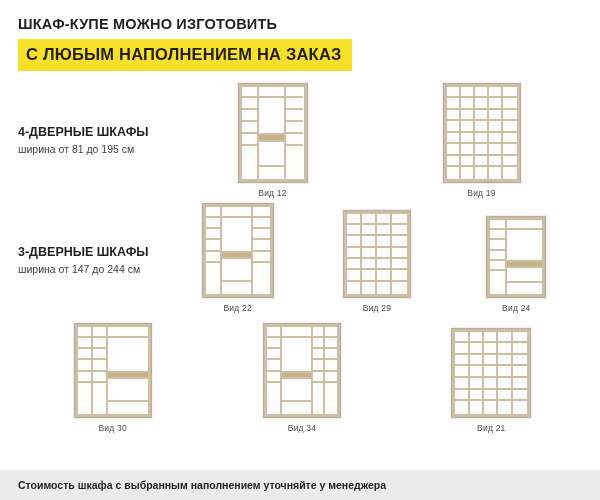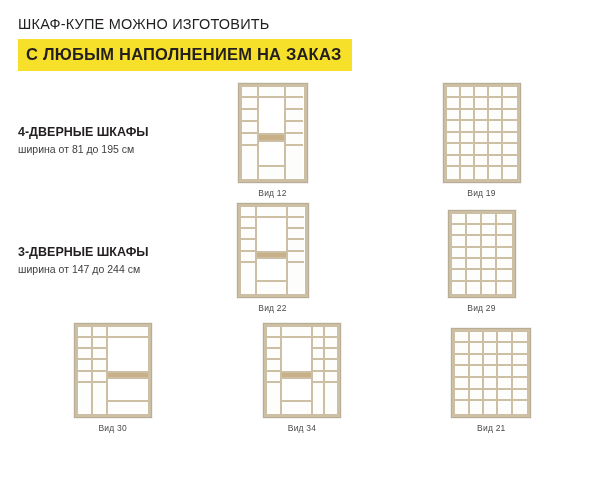--- a/index.html
+++ b/index.html
@@ -20,21 +20,21 @@
     height: 500px;
     box-sizing: border-box;
   }
 
   
   .header {
     padding: 16px 18px 0 18px;
   }
   .header-line1 {
     font-size: 14.5px;
-    font-weight: normal;
+    font-weight: bold;
     letter-spacing: 0.2px;
     color: #231f20;
     line-height: 1.2;
   }
   .header-line2-wrap {
     margin-top: 6px;
     display: inline-block;
     background: #f7e02a;
     padding: 6px 10px 7px 8px;
   }
@@ -350,20 +350,43 @@
                 <div class="cell" style="height:14.2%"></div>
                 <div class="cell" style="height:14.2%"></div>
                 <div class="cell" style="height:14.2%"></div>
                 <div class="cell" style="height:14.8%"></div>
               </div>
             </div>
           </div>
           <div class="caption">Вид 29</div>
         </div>
 
+        <div class="item">
+          <div class="ward" style="width:60px;height:82px;">
+            <div class="frame"></div>
+            <div class="grid">
+              <div class="col" style="width:33%;">
+                <div class="cell" style="height:14%"></div>
+                <div class="cell" style="height:14%"></div>
+                <div class="cell" style="height:14%"></div>
+                <div class="cell" style="height:14%"></div>
+                <div class="cell" style="height:14%"></div>
+                <div class="cell" style="height:30%"></div>
+              </div>
+              <div class="col" style="width:67%;">
+                <div class="cell" style="height:14%"></div>
+                <div class="cell open" style="height:44%"></div>
+                <div class="cell bar" style="height:8%"></div>
+                <div class="cell open" style="height:20%"></div>
+                <div class="cell" style="height:14%"></div>
+              </div>
+            </div>
+          </div>
+          <div class="caption">Вид 24</div>
+        </div>
 
       </div>
     </div>
 
     <div class="row">
       <div class="row-items">
 
         <div class="item">
           <div class="ward" style="width:78px;height:95px;">
             <div class="frame"></div>
@@ -488,14 +511,17 @@
             </div>
           </div>
           <div class="caption">Вид 21</div>
         </div>
 
       </div>
     </div>
 
   </div>
 
+  <div class="footer">
+    <div class="footer-text">Стоимость шкафа с выбранным наполнением уточняйте у менеджера</div>
+  </div>
 
 </div>
 
 </body></html>

